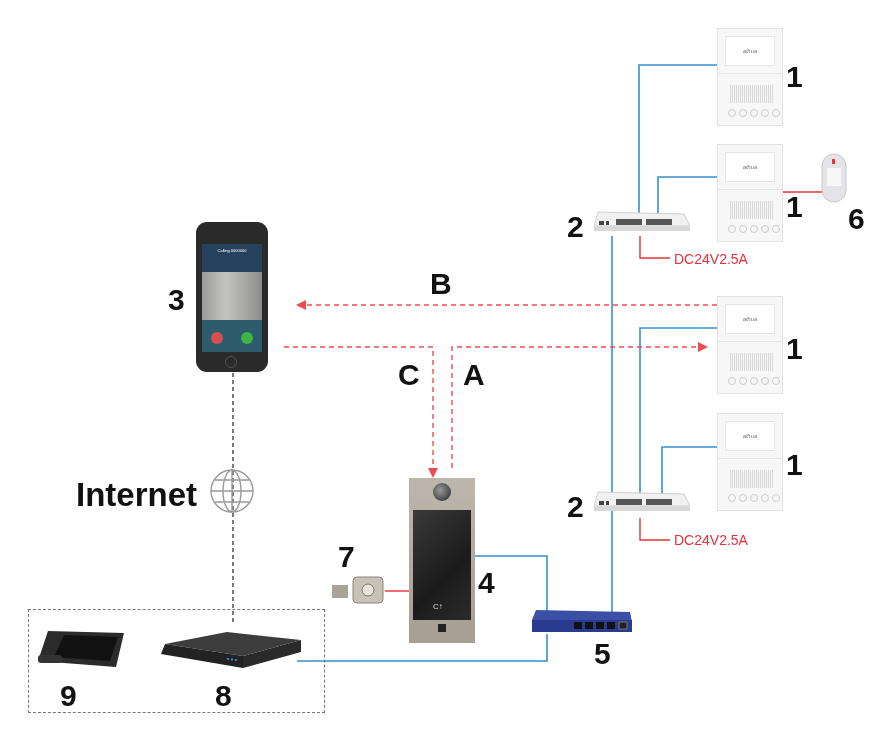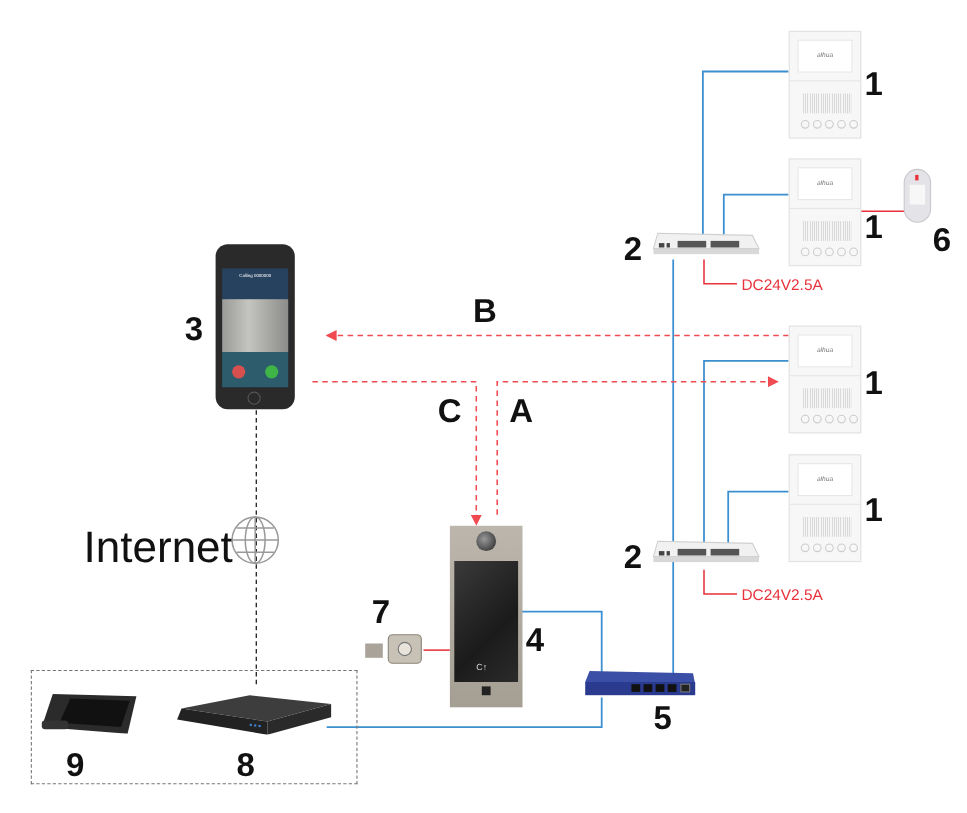--- a/index.html
+++ b/index.html
@@ -1,21 +1,21 @@
 <!DOCTYPE html>
 <html><head>
 <meta charset="utf-8">
 <style>
   html,body{margin:0;padding:0;background:#fff;}
   body{width:879px;height:739px;position:relative;overflow:hidden;font-family:"Liberation Sans",sans-serif;}
   #wires{position:absolute;left:0;top:0;width:879px;height:739px;}
   .num{position:absolute;font-family:"Liberation Sans",sans-serif;font-weight:bold;font-size:30px;color:#111;line-height:1;}
   .letter{position:absolute;font-family:"Liberation Sans",sans-serif;font-weight:bold;font-size:30px;color:#111;line-height:1;}
   .power{position:absolute;font-family:"Liberation Sans",sans-serif;font-size:14px;color:#e8313a;line-height:1;}
-  .internet{position:absolute;font-family:"Liberation Sans",sans-serif;font-weight:normal;font-size:40px;color:#111;line-height:1;}
+  .internet{position:absolute;font-family:"Liberation Sans",sans-serif;font-weight:bold;font-size:33px;color:#111;line-height:1;}
   .dev{position:absolute;}
   
   .monitor{width:66px;height:90px;background:#f7f7f7;border:1px solid #e2e2e2;box-sizing:border-box;}
   .monitor .scr{position:absolute;left:7px;top:7px;width:50px;height:30px;background:#fff;border:1px solid #e6e6e6;box-sizing:border-box;font-size:6px;color:#777;text-align:center;line-height:28px;font-style:italic;}
   .monitor .divl{position:absolute;left:0;right:0;top:44px;border-top:1px solid #e6e6e6;}
   .monitor .spk{position:absolute;left:12px;top:56px;width:44px;height:18px;background:repeating-linear-gradient(90deg,#d9d9d9 0 1px,#f5f5f5 1px 2px);}
   .monitor .btns{position:absolute;left:10px;top:80px;display:flex;gap:3px;}
   .monitor .btns i{display:block;width:6px;height:6px;border:1px solid #ccc;border-radius:50%;}
   
   .poe{width:100px;height:22px;}

